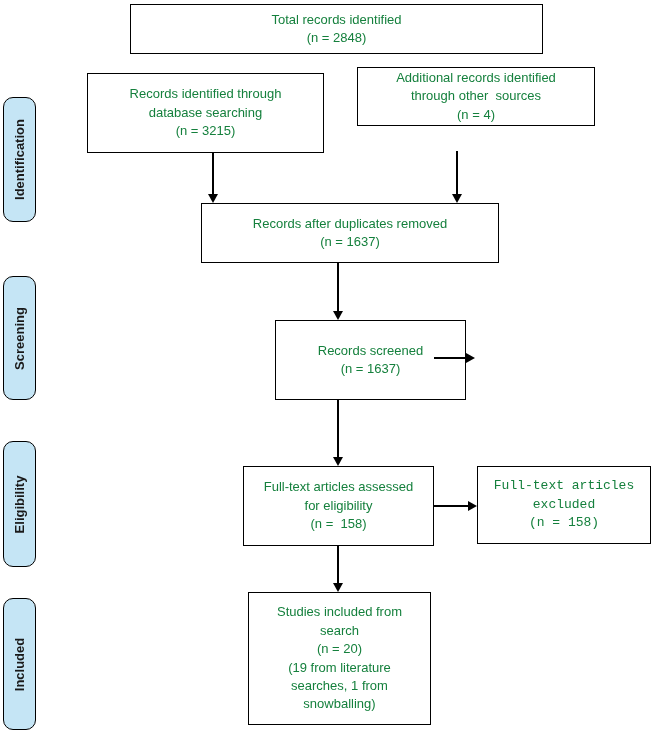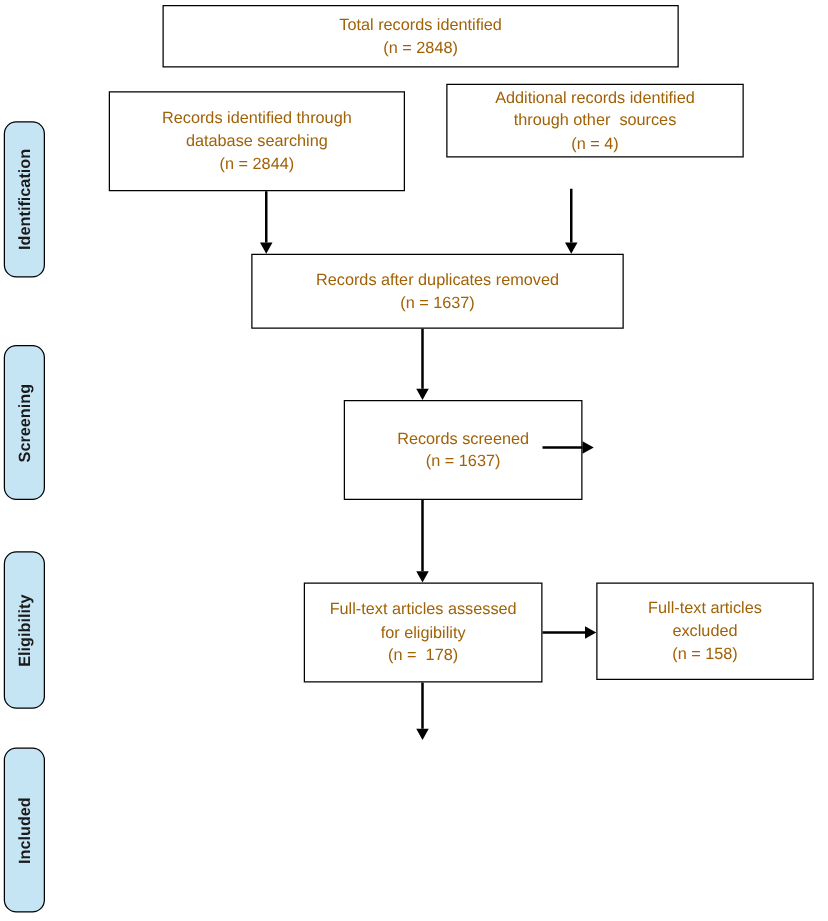--- a/index.html
+++ b/index.html
@@ -19,32 +19,32 @@
     position: absolute;
     box-sizing: border-box;
     border: 1.5px solid #000000;
     background: #ffffff;
     display: flex;
     align-items: center;
     justify-content: center;
     text-align: center;
     font-size: 13px;
     line-height: 1.42;
-    color: #a16207;
+    color: #15803d;
     white-space: pre-wrap;
     padding: 2px 6px;
   }
   #box-total      { left: 130px; top: 4px;   width: 413px; height: 50px; }
   #box-database   { left: 87px;  top: 73px;  width: 237px; height: 80px; }
   #box-other      { left: 357px; top: 67px;  width: 238px; height: 59px; }
   #box-duplicates { left: 201px; top: 203px; width: 298px; height: 60px; }
   #box-screened   { left: 243px; top: 320px; width: 191px; height: 80px; margin-left: 32px; }
   #box-rec-excl   { left: 475px; top: 334px; width: 176px; height: 53px; }
   #box-fulltext   { left: 243px; top: 466px; width: 191px; height: 80px; }
-  #box-ft-excl    { left: 477px; top: 466px; width: 174px; height: 78px; }
+  #box-ft-excl    { left: 477px; top: 466px; width: 174px; height: 78px; font-family: Liberation Mono, monospace; }
   #box-included   { left: 248px; top: 592px; width: 183px; height: 133px; }
 
   
   .stage {
     position: absolute;
     left: 3px;
     width: 33px;
     box-sizing: border-box;
     border: 1.5px solid #000000;
     border-radius: 10px;
@@ -112,34 +112,40 @@
     <span>Eligibility</span>
   </div>
   <div class="stage" id="stage-included">
     <span>Included</span>
   </div>
 
   <div class="box" id="box-total">Total records identified
 (n = 2848)</div>
   <div class="box" id="box-database">Records identified through
 database searching
-(n = 2844)</div>
+(n = 3215)</div>
   <div class="box" id="box-other">Additional records identified
 through other  sources
 (n = 4)</div>
   <div class="box" id="box-duplicates">Records after duplicates removed
 (n = 1637)</div>
   <div class="box" id="box-screened">Records screened
 (n = 1637)</div>
   <div class="box" id="box-fulltext">Full-text articles assessed
 for eligibility
-(n =  178)</div>
+(n =  158)</div>
   <div class="box" id="box-ft-excl">Full-text articles
 excluded
 (n = 158)</div>
+  <div class="box" id="box-included">Studies included from
+search
+(n = 20)
+(19 from literature
+searches, 1 from
+snowballing)</div>
 
   <div class="arrow-v" style="left:212px; top:153px; height:41px;">
       <div class="head"></div>
     </div>
   <div class="arrow-v" style="left:456px; top:151px; height:43px;">
       <div class="head"></div>
     </div>
   <div class="arrow-v" style="left:337px; top:263px; height:48px;">
       <div class="head"></div>
     </div>

